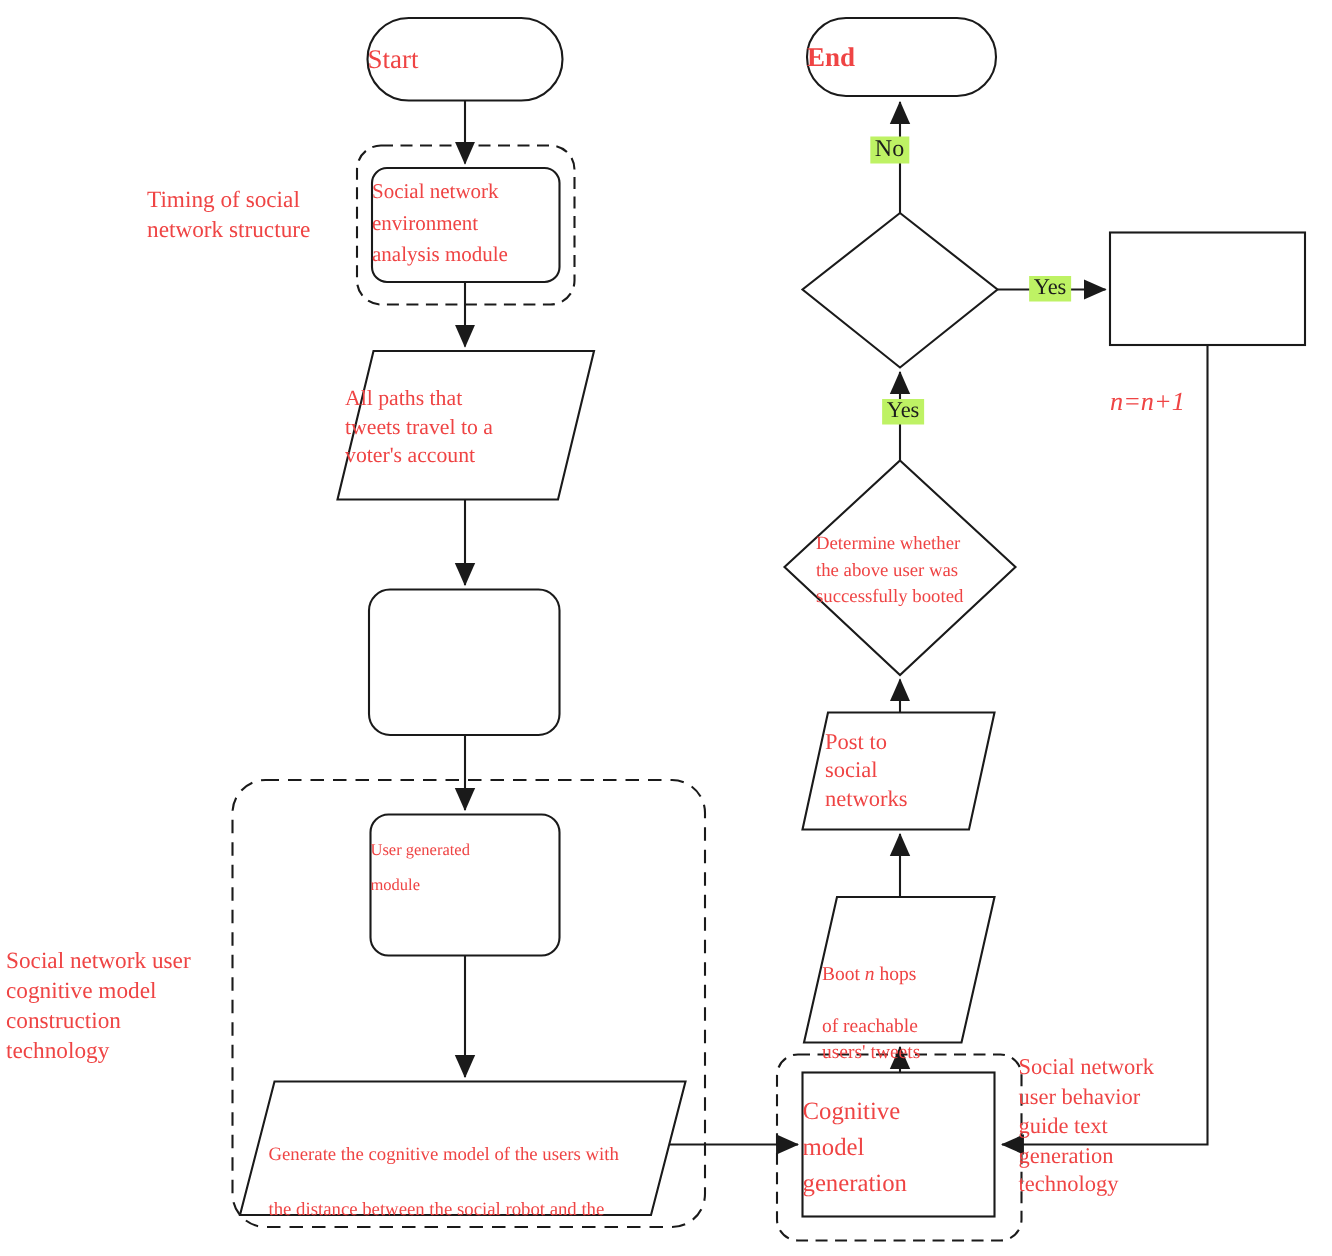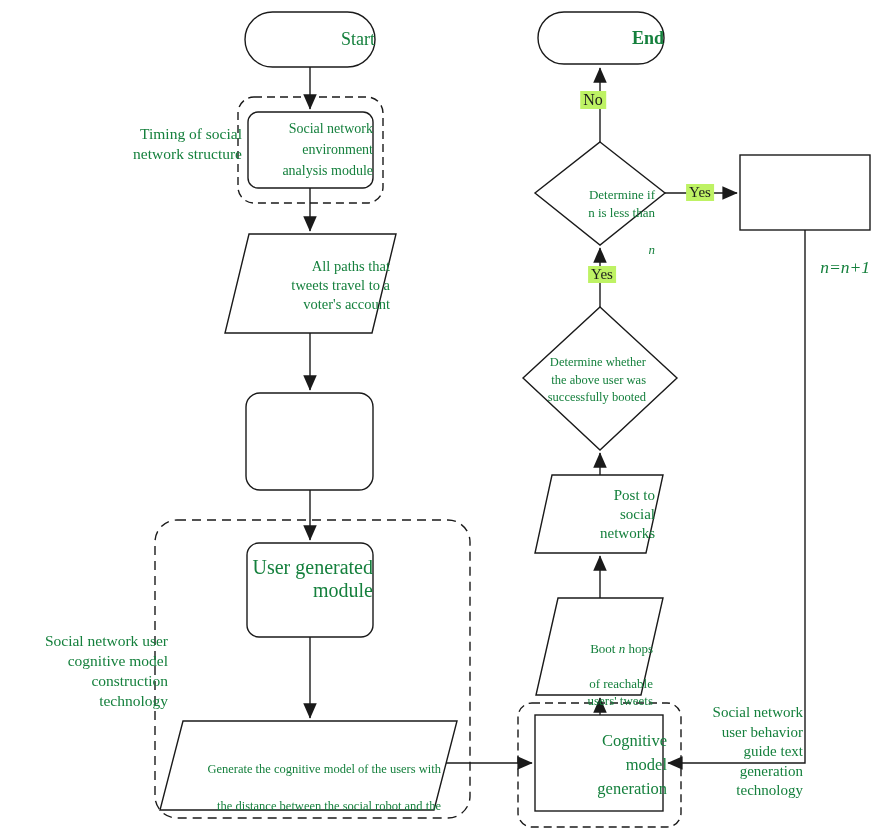--- a/index.html
+++ b/index.html
@@ -8,23 +8,23 @@
     width: 888px;
     height: 837px;
     background: #ffffff;
     font-family: "Liberation Serif", "DejaVu Serif", serif;
     color: #1c1c1c;
     overflow: hidden;
   }
   .canvas svg { position: absolute; left: 0; top: 0; }
   .txt {
     position: absolute;
-    text-align: right;
+    text-align: left;
     white-space: pre-line;
-    color: #15803d;
+    color: #ef4444;
   }
   .nowrap { white-space: nowrap; }
   .edge-label {
     position: absolute;
     transform: translateX(-50%);
     background: #bef264;
     padding: 0 3px;
     white-space: nowrap;
   }
   i { font-style: italic; }
@@ -82,53 +82,48 @@
 
   <div class="txt" style="left:248px; top:118px; width:125px; font-size:14px; line-height:21px;">Social network
 environment
 analysis module</div>
 
   <div class="txt" style="left:230px; top:257px; width:160px; font-size:14.5px; line-height:19px;">All paths that
 tweets travel to a
 voter's account</div>
 
 
-  <div class="txt" style="left:16px; top:631px; width:152px; font-size:15.5px; line-height:20px;">Social network user
+  <div class="txt" style="left:4px; top:631px; width:152px; font-size:15.5px; line-height:20px;">Social network user
 cognitive model
 construction
 technology</div>
 
-  <div class="txt" style="left:247px; top:556px; width:126px; font-size:20px; line-height:22.5px;">User generated
+  <div class="txt" style="left:247px; top:556px; width:126px; font-size:11px; line-height:22.5px;">User generated
 module</div>
 
   <div class="txt" style="left:179px; top:741px; width:262px; font-size:12.5px; line-height:18.5px;">
     <div class="nowrap">Generate the cognitive model of the users with</div>
     <div class="nowrap">the distance between the social robot and the</div>
     <div class="nowrap"><span>social robot account</span><i>N</i><span> hops on all paths</span></div>
   </div>
 
   <div class="txt" style="left:538px; top:12px; width:126px; line-height:52px; font-size:18px;font-weight:bold;">End</div>
 
   <div class="edge-label" style="left:593px; top:91px; font-size:16px;">No</div>
 
-  <div class="txt" style="left:545px; top:167px; width:110px; font-size:13px; line-height:18.5px;">
-    <div>Determine if
-n is less than</div>
-    <i style="display:block;">n</i>
-  </div>
 
   <div class="edge-label" style="left:700px; top:184px; font-size:15px;">Yes</div>
 
   <div class="txt" style="left:740px; top:155px; width:130px; line-height:75px; font-size:17.5px;">
     <i>n=n+1</i>
   </div>
 
   <div class="edge-label" style="left:602px; top:266px; font-size:15px;">Yes</div>
 
-  <div class="txt" style="left:506px; top:354px; width:140px; font-size:12.5px; line-height:17.5px;">Determine whether
+  <div class="txt" style="left:544px; top:354px; width:140px; font-size:12.5px; line-height:17.5px;">Determine whether
 the above user was
 successfully booted</div>
 
   <div class="txt" style="left:550px; top:486px; width:105px; font-size:15px; line-height:19px;">Post to
 social
 networks</div>
 
   <div class="txt" style="left:548px; top:622px; width:105px; font-size:13px; line-height:17.5px;">
     <div class="nowrap"><span>Boot </span><i>n</i><span> hops</span></div>
     <div>of reachable

